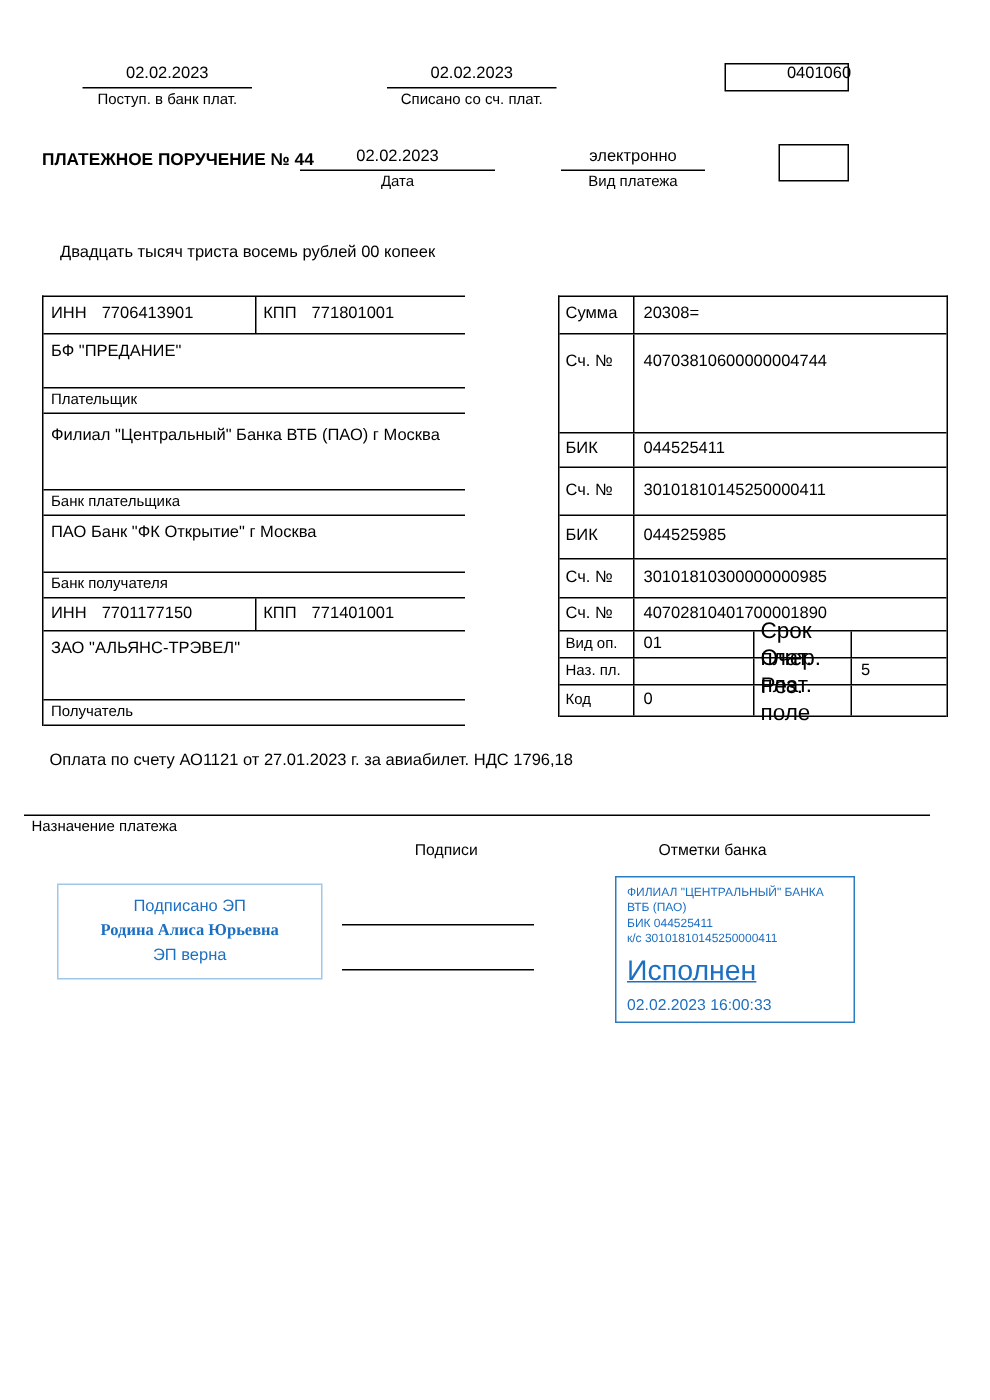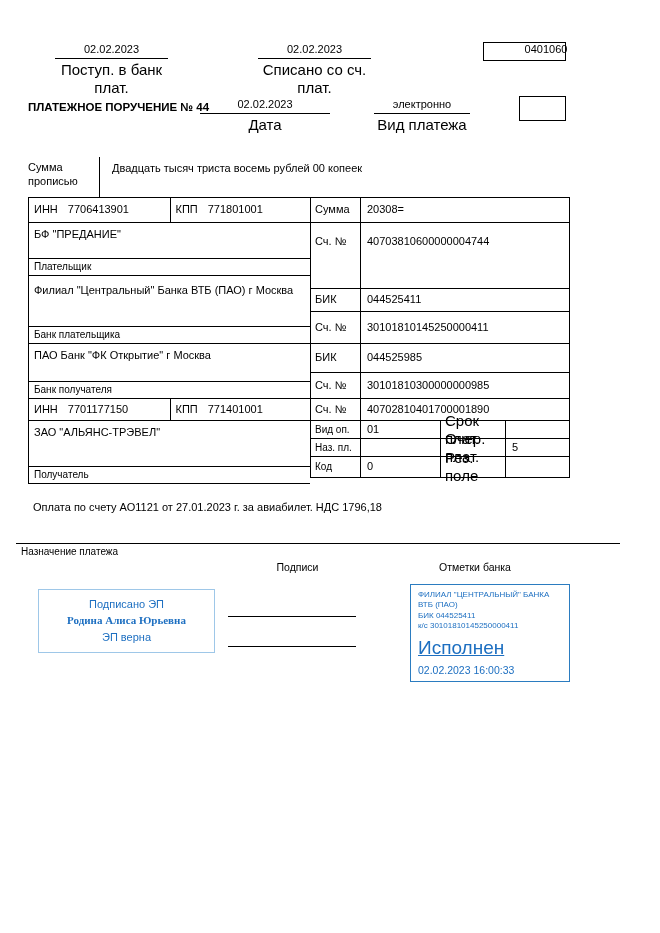--- a/index.html
+++ b/index.html
@@ -6,33 +6,33 @@
   html,body { background:#ffffff; }
   body {
     width:660px; height:933px; position:relative;
     font-family:"Liberation Sans", sans-serif;
     font-size:11px; color:#000; line-height:1.2;
   }
 
   
   .dateblock { position:absolute; text-align:center; }
   .dateblock .dval { border-bottom:1px solid #000; padding-bottom:2px; }
-  .dateblock .dlab { font-size:15px; padding-top:2px; }
+  .dateblock .dlab { font-size:10px; padding-top:2px; }
 
   .codebox { position:absolute; border:1px solid #000; display:flex; align-items:flex-start; justify-content:center;padding-left:43px; }
 
   .title { position:absolute; left:28px; top:101px; font-weight:bold; font-size:11.5px; }
 
   
   .amount-words { position:absolute; left:28px; top:157px; width:604px; height:40px; display:flex; }
   .amount-words .awl { width:72px; border-right:1px solid #000; padding:3px 2px 0 0; line-height:1.3; }
   .amount-words .awv { flex:1; padding:5px 0 0 12px; }
 
   
-  .ptable { position:absolute; left:28px; top:197px; width:604px; display:flex; align-items:flex-start; }
+  .ptable { position:absolute; left:28px; top:197px; width:604px; display:flex; align-items:flex-start;justify-content:space-between; }
   .colL { width:282px; border-left:1px solid #000; border-top:1px solid #000; }
   .colR { width:260px; border-left:1px solid #000; border-top:1px solid #000; border-right:1px solid #000; }
 
   .row  { display:flex; border-bottom:1px solid #000; }
   .cellL { display:flex; align-items:center; gap:10px; padding:0 5px; }
   .w142 { width:142px; border-right:1px solid #000; }
   .w140 { width:140px; }
 
   .block { border-bottom:1px solid #000; display:flex; flex-direction:column; }
   .bname { flex:1; padding:5px 6px 0 5px; }
@@ -89,21 +89,20 @@
   <div class="dval">02.02.2023</div>
   <div class="dlab">Дата</div>
 </div>
 <div class="dateblock" style="left:374px; top:98px; width:96px;">
   <div class="dval">электронно</div>
   <div class="dlab">Вид платежа</div>
 </div>
 <div class="codebox" style="left:519px; top:96px; width:47px; height:25px;"></div>
 
 <div class="amount-words">
-  <div class="awl">Сумма прописью</div>
   <div class="awv">Двадцать тысяч триста восемь рублей 00 копеек</div>
 </div>
 
 <div class="ptable">
 
   <div class="colL">
     <div class="row" style="height:25px;">
       <div class="cellL w142">
         <span>ИНН</span>
         <span>7706413901</span>

